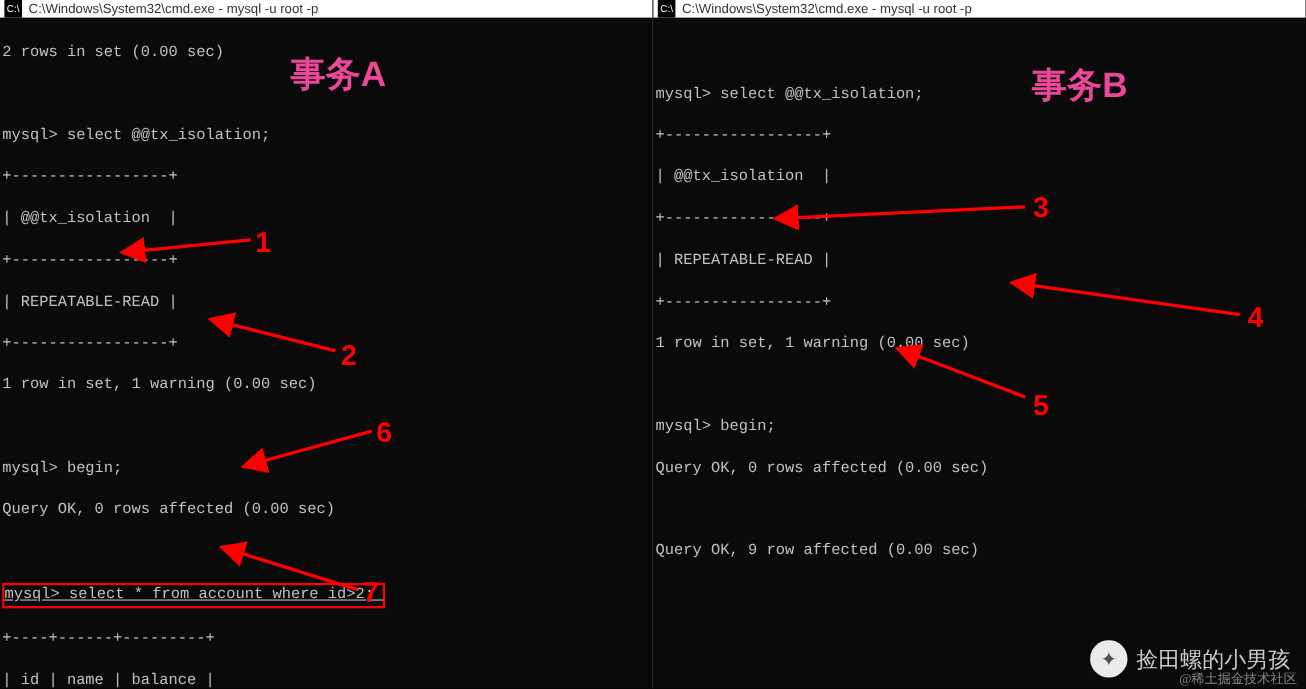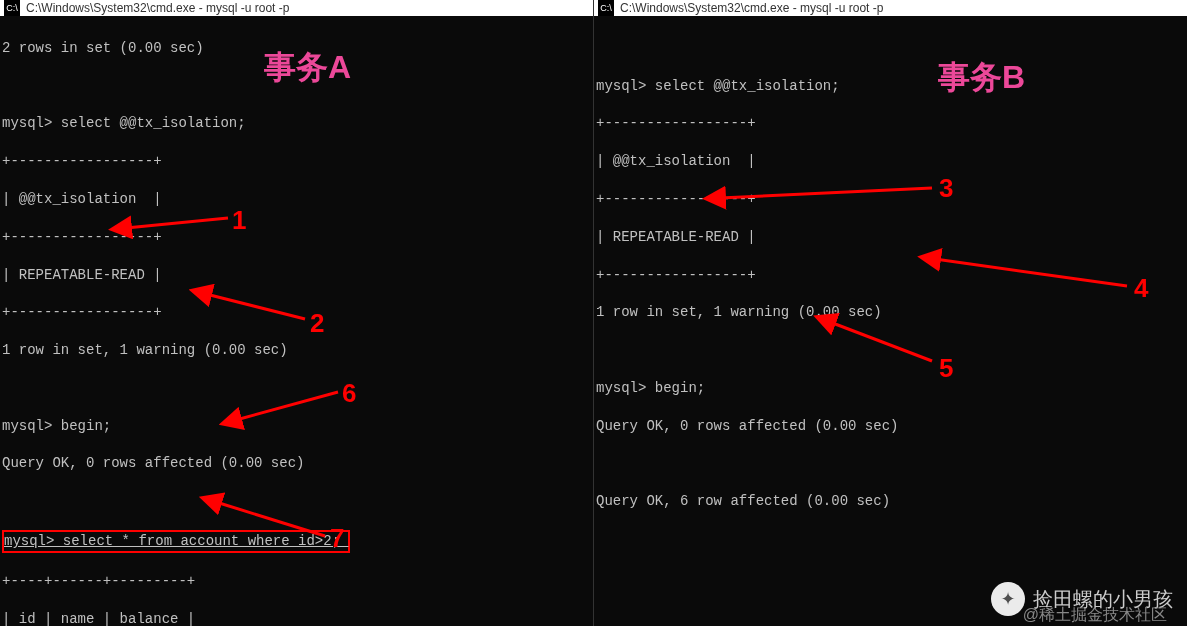--- a/index.html
+++ b/index.html
@@ -106,24 +106,24 @@
       color: #555;
       display: inline-flex;
       align-items: center;
       justify-content: center;
       margin-right: 8px;
       font-size: 18px;
     }
     .sub-watermark {
       position: absolute;
       bottom: 0;
-      right: 20px;
+      right: 8px;
       color: #888;
-      font-family: Liberation Sans, sans-serif;
-      font-size: 16px;
+      font-family: Liberation Serif, serif;
+      font-size: 12px;
       pointer-events: none;
     }
   </style>
 </head>
 <body>
 
 <div class="container">
 
   <div class="terminal">
     <div class="titlebar">
@@ -202,21 +202,21 @@
 <div class="line">+-----------------+</div>
 <div class="line">| @@tx_isolation  |</div>
 <div class="line">+-----------------+</div>
 <div class="line">| REPEATABLE-READ |</div>
 <div class="line">+-----------------+</div>
 <div class="line">1 row in set, 1 warning (0.00 sec)</div>
 <div class="line"> </div>
 <div class="line">mysql&gt; begin;</div>
 <div class="line">Query OK, 0 rows affected (0.00 sec)</div>
 <div class="line"> </div>
-<div class="line">Query OK, 6 row affected (0.00 sec)</div>
+<div class="line">Query OK, 9 row affected (0.00 sec)</div>
 <div class="line"> </div>
 
 
 
 
       
       <div class="annotation" style="top:40px; left:344px;">事务B</div>
       <div class="num" style="top:155px; left:345px;">3</div>
       <div class="num" style="top:255px; left:540px;">4</div>
       <div class="num" style="top:335px; left:345px;">5</div>

